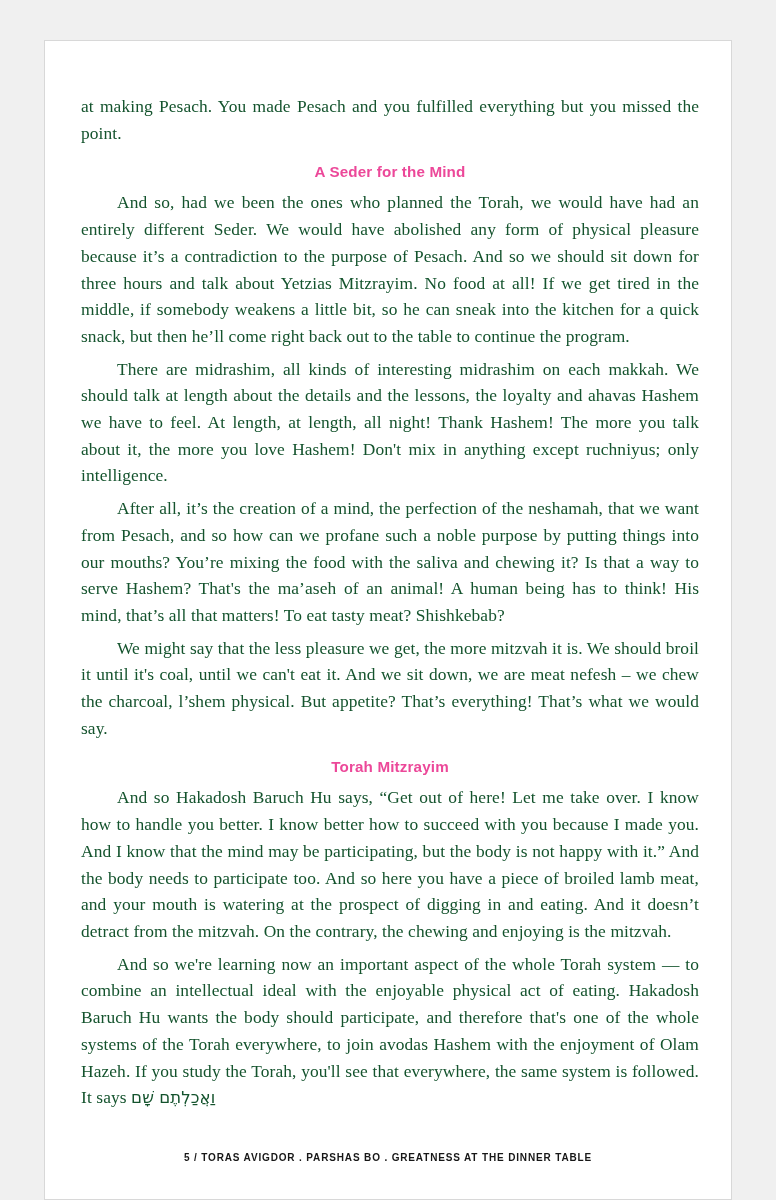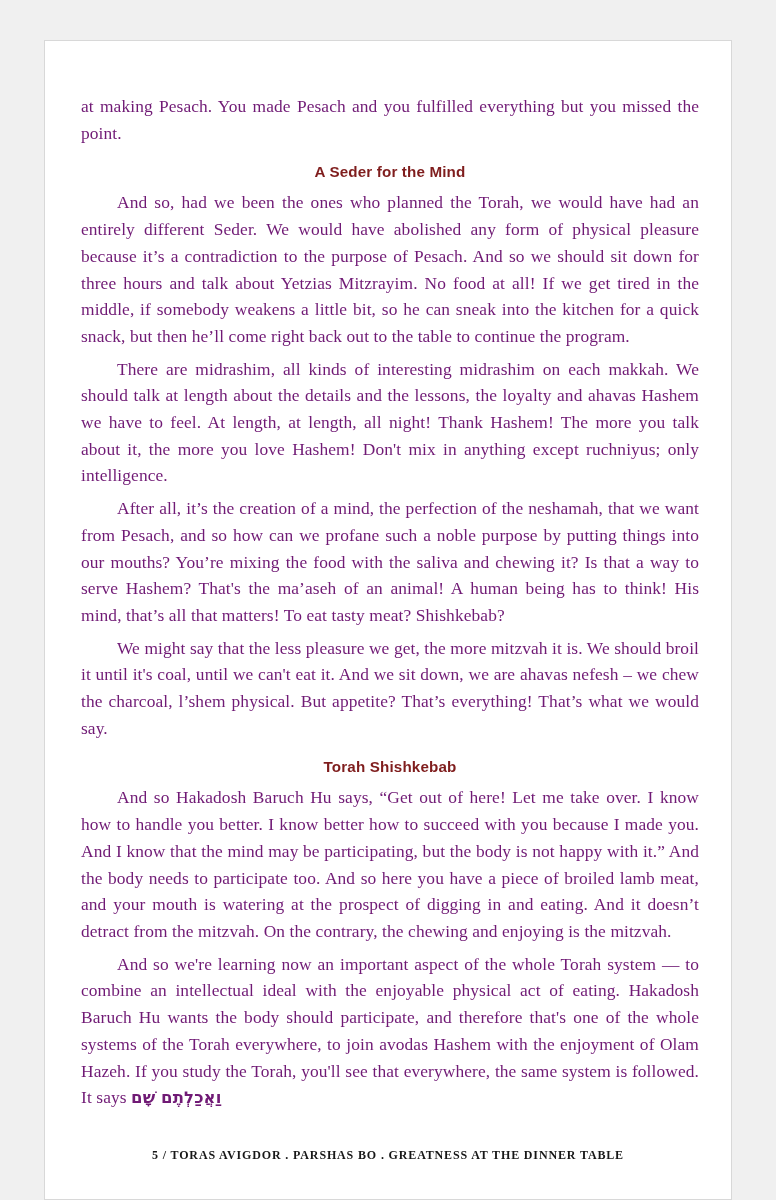--- a/index.html
+++ b/index.html
@@ -27,76 +27,75 @@
     position: absolute;
     left: 36px;
     top: 52px;
     width: 618px;
   }
   p.body {
     margin: 0 0 6px 0;
     font-size: 17.4px;
     line-height: 1.535;
     text-align: justify;
-    color: #701a75;
+    color: #14532d;
     letter-spacing: 0.1px;
   }
   p.body.indent {
     text-indent: 36px;
   }
   p.body.nospace {
     margin-bottom: 0;
   }
   h2.section {
     margin: 17px 0 9px 0;
     font-family: "Liberation Sans", sans-serif;
     font-size: 15.2px;
     font-weight: bold;
     text-align: center;
-    color: #7f1d1d;
+    color: #ec4899;
     letter-spacing: 0.15px;
   }
   .it {
   }
   .hebrew {
     font-family: "DejaVu Sans", sans-serif;
     font-size: 16.5px;
     direction: rtl;
     unicode-bidi: embed;
-    font-weight: bold;
   }
   .footer {
     position: absolute;
     left: 0;
     right: 0;
     bottom: 36px;
     text-align: center;
-    font-family: Liberation Serif, serif;
-    font-size: 12px;
+    font-family: Liberation Sans, sans-serif;
+    font-size: 10px;
     font-weight: bold;
     letter-spacing: 0.85px;
     color: #171717;
   }
 </style>
 </head>
 <body>
 
 <div class="page">
   <div class="content">
 
     <p class="body" id="p-continued">at making Pesach. You made Pesach and you fulfilled everything but you missed the point.</p>
 
     <h2 class="section">A Seder for the Mind</h2>
 
     <p class="body indent" id="p-planned-torah">And so, had we been the ones who planned the Torah, we would have had an entirely different Seder. We would have abolished any form of physical pleasure because it’s a contradiction to the purpose of Pesach. And so we should sit down for three hours and talk about Yetzias Mitzrayim. No food at all! If we get tired in the middle, if somebody weakens a little bit, so he can sneak into the kitchen for a quick snack, but then he’ll come right back out to the table to continue the program.</p>
     <p class="body indent" id="p-midrashim">There are <span class="it">midrashim</span>, all kinds of interesting <span class="it">midrashim</span> on each <span class="it">makkah</span>. We should talk at length about the details and the lessons, the loyalty and <span class="it">ahavas Hashem</span> we have to feel. At length, at length, all night! Thank Hashem! The more you talk about it, the more you love Hashem! Don't mix in anything except <span class="it">ruchniyus</span>; only intelligence.</p>
     <p class="body indent" id="p-neshamah">After all, it’s the creation of a mind, the perfection of the <span class="it">neshamah</span>, that we want from Pesach, and so how can we profane such a noble purpose by putting things into our mouths? You’re mixing the food with the saliva and chewing it? Is that a way to serve Hashem? That's the <span class="it">ma’aseh</span> of an animal! A human being has to think! His mind, that’s all that matters! To eat tasty meat? Shishkebab?</p>
-    <p class="body indent" id="p-moser-nefesh">We might say that the less pleasure we get, the more mitzvah it is. We should broil it until it's coal, until we can't eat it. And we sit down, we are <span class="it">ahavas nefesh</span> – we chew the charcoal, <span class="it">l’shem physical</span>. But appetite? That’s <span class="it">everything</span>! That’s what we would say.</p>
+    <p class="body indent" id="p-moser-nefesh">We might say that the less pleasure we get, the more mitzvah it is. We should broil it until it's coal, until we can't eat it. And we sit down, we are <span class="it">meat nefesh</span> – we chew the charcoal, <span class="it">l’shem physical</span>. But appetite? That’s <span class="it">everything</span>! That’s what we would say.</p>
 
-    <h2 class="section">Torah Shishkebab</h2>
+    <h2 class="section">Torah Mitzrayim</h2>
 
     <p class="body indent" id="p-hakadosh">And so Hakadosh Baruch Hu says, “Get out of here! Let me take over. I know how to handle you better. I know better how to succeed with you because I made you. And I know that the mind may be participating, but the body is not happy with it.” And the body needs to participate too. And so here you have a piece of broiled lamb meat, and your mouth is watering at the prospect of digging in and eating. And it doesn’t detract from the mitzvah. On the contrary, the chewing and enjoying <span class="it">is the mitzvah</span>.</p>
     <p class="body indent nospace" id="p-torah-system">And so we're learning now an important aspect of the whole Torah system — to combine an intellectual ideal with the enjoyable physical act of eating. Hakadosh Baruch Hu wants the body should participate, and therefore that's one of the whole systems of the Torah everywhere, to join <span class="it">avodas Hashem</span> with the enjoyment of Olam Hazeh. If you study the Torah, you'll see that everywhere, the same system is followed. It says <span class="hebrew">וַאֲכַלְתֶם שָׁם</span></p>
 
   </div>
 
   <div class="footer">5 / TORAS AVIGDOR . PARSHAS BO . GREATNESS AT THE DINNER TABLE</div>
 </div>
 
 </body></html>

